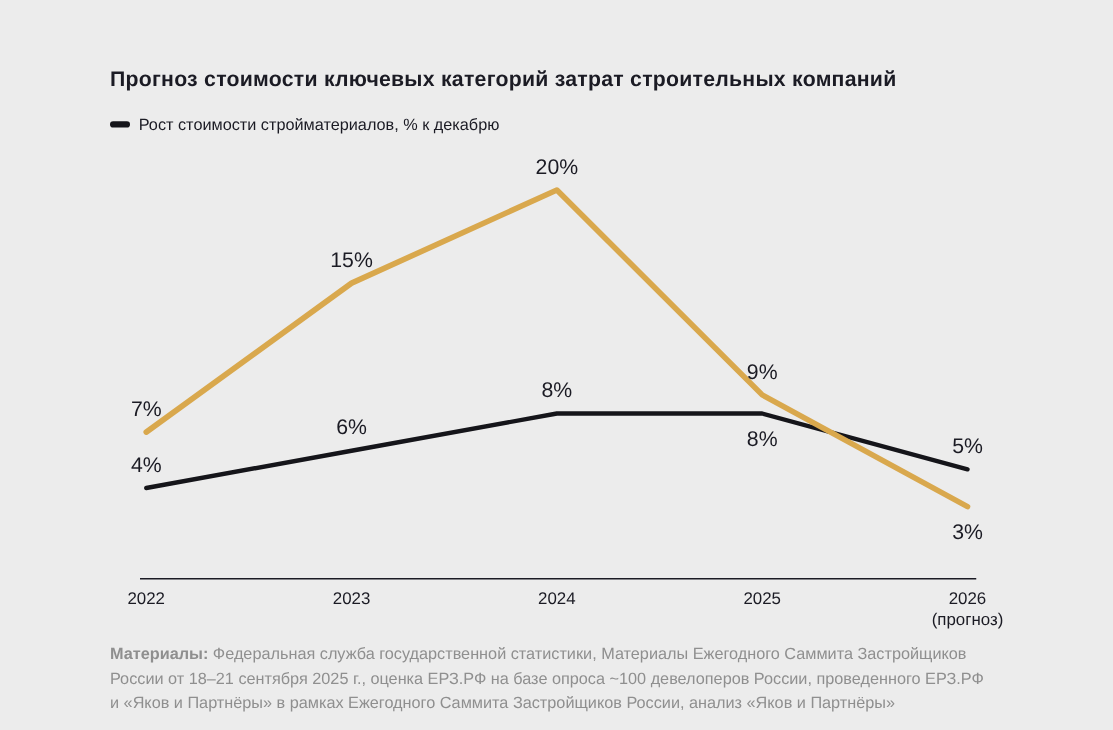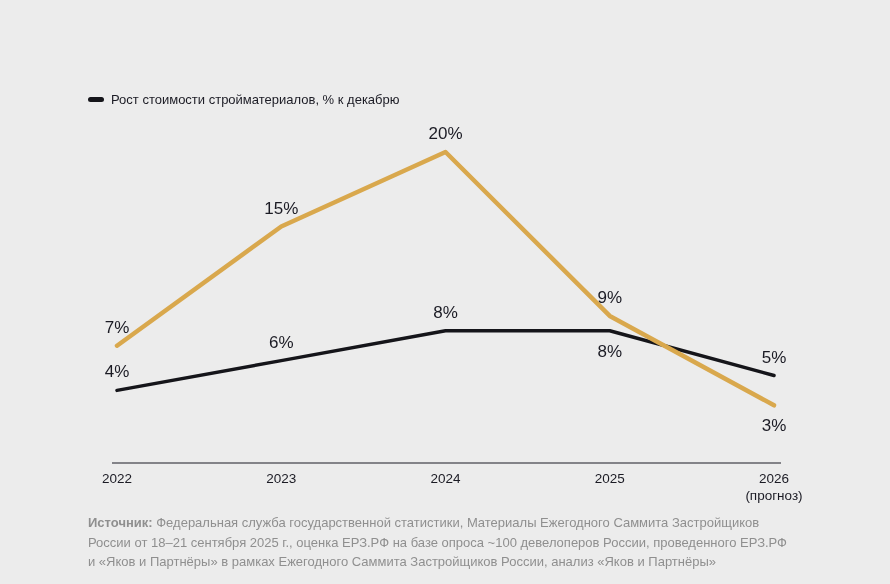--- a/index.html
+++ b/index.html
@@ -80,20 +80,21 @@
     color: #8F8F8F;
   }
   .source strong { font-weight: 700; color: #8F8F8F; }
   .source span { white-space: pre-line; }
 </style>
 </head>
 <body>
 
 <div class="page">
 
+  <h1 class="title">Прогноз стоимости ключевых категорий затрат строительных компаний</h1>
 
   <div class="legend">
     <div class="legend-item">
       <span class="legend-marker" id="marker-0" style="background: rgb(21, 21, 26);"></span>
       <span class="legend-label">Рост стоимости стройматериалов, % к декабрю</span>
     </div>
   </div>
 
   <svg id="chart-svg" viewBox="0 0 890 584">
       <line x1="112" y1="463" x2="781" y2="463" stroke="#1B1B24" stroke-width="1.2"></line>
@@ -110,17 +111,17 @@
       <text x="609.75" y="302.9" text-anchor="middle" class="value-label">9%</text>
       <text x="774" y="431.3" text-anchor="middle" class="value-label">3%</text>
       <text x="117" y="483" text-anchor="middle" class="year-label">2022</text>
       <text x="281.25" y="483" text-anchor="middle" class="year-label">2023</text>
       <text x="445.5" y="483" text-anchor="middle" class="year-label">2024</text>
       <text x="609.75" y="483" text-anchor="middle" class="year-label">2025</text>
       <text x="774" y="483" text-anchor="middle" class="year-label">2026</text>
       <text x="774" y="500" text-anchor="middle" class="year-label">(прогноз)</text>
     </svg>
 
-  <p class="source"><strong>Источник:</strong><span> Федеральная служба государственной статистики, Материалы Ежегодного Саммита Застройщиков
+  <p class="source"><strong>Материалы:</strong><span> Федеральная служба государственной статистики, Материалы Ежегодного Саммита Застройщиков
 России от 18–21 сентября 2025 г., оценка ЕРЗ.РФ на базе опроса ~100 девелоперов России, проведенного ЕРЗ.РФ
 и «Яков и Партнёры» в рамках Ежегодного Саммита Застройщиков России, анализ «Яков и Партнёры»</span></p>
 
 </div>
 
 </body></html>

